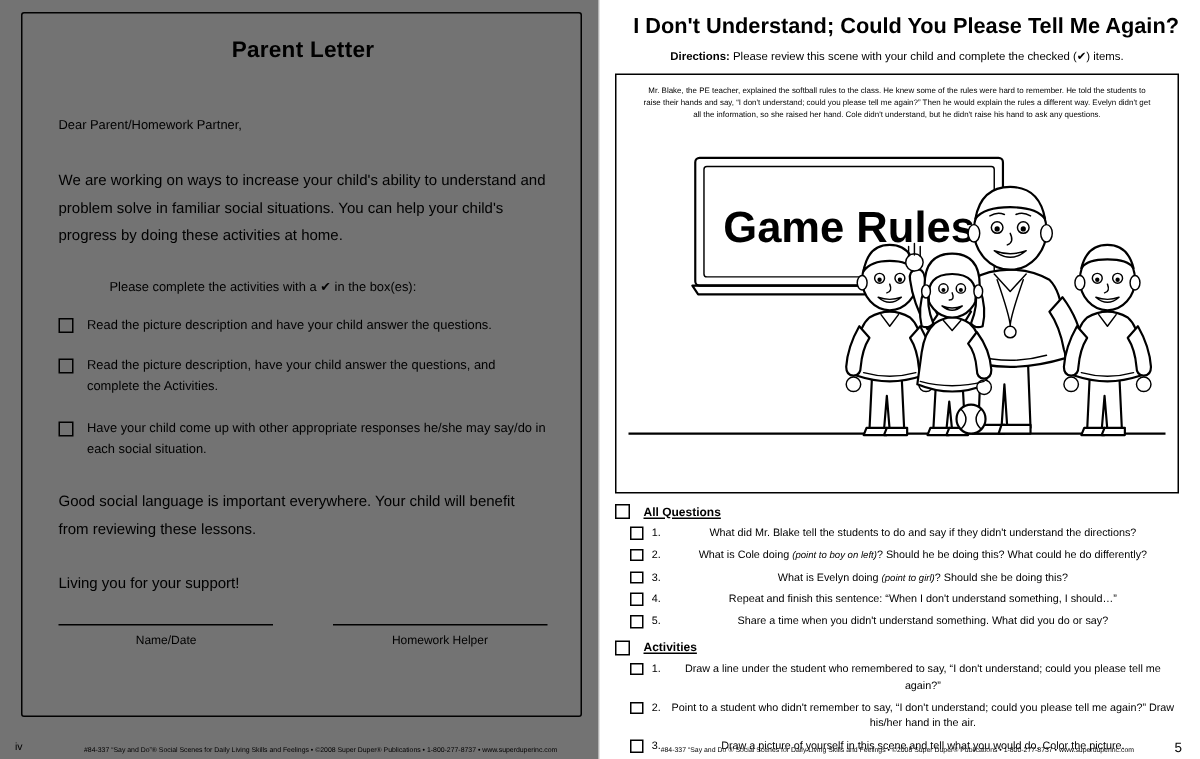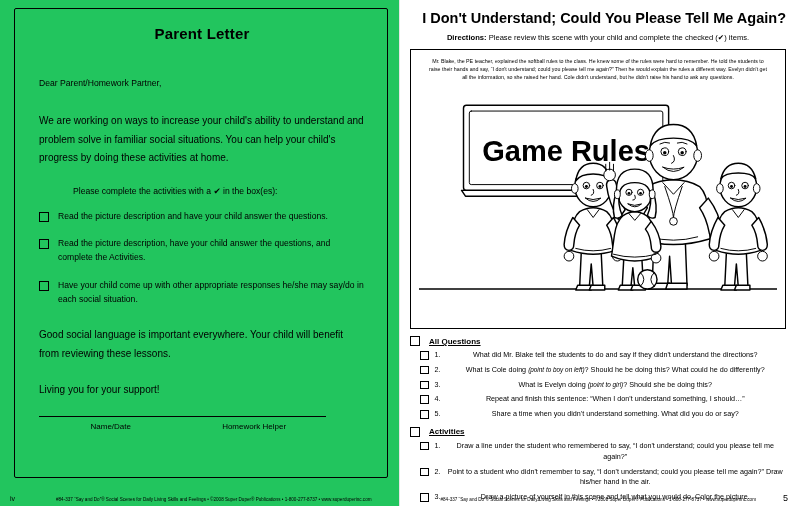--- a/index.html
+++ b/index.html
@@ -19,21 +19,21 @@
     width: 800px;
     height: 506px;
     background: #fdfdfd;
     display: flex;
   }
   
   .left-page {
     position: relative;
     width: 400px;
     height: 506px;
-    background: #22c55e;
+    background: #737373;
     box-sizing: border-box;
     padding: 8px 12px 0 14px;
   }
   .letter-box {
     border: 1.5px solid #000;
     border-radius: 2px;
     height: 470px;
     box-sizing: border-box;
     padding: 12px 22px 10px 24px;
     position: relative;
@@ -74,20 +74,21 @@
     margin-right: 9px;
     margin-top: 2px;
   }
   .chk-text { flex: 1 1 auto; }
   .sig-row {
     position: absolute;
     left: 24px;
     right: 22px;
     bottom: 46px;
     display: flex;
+    justify-content: space-between;
   }
   .sig-col { width: 44%; text-align: center; }
   .sig-rule {
     border-bottom: 1px solid #000;
     height: 1px;
     margin-bottom: 5px;
   }
   .sig-label { font-size: 8px; }
   
   .right-page {

